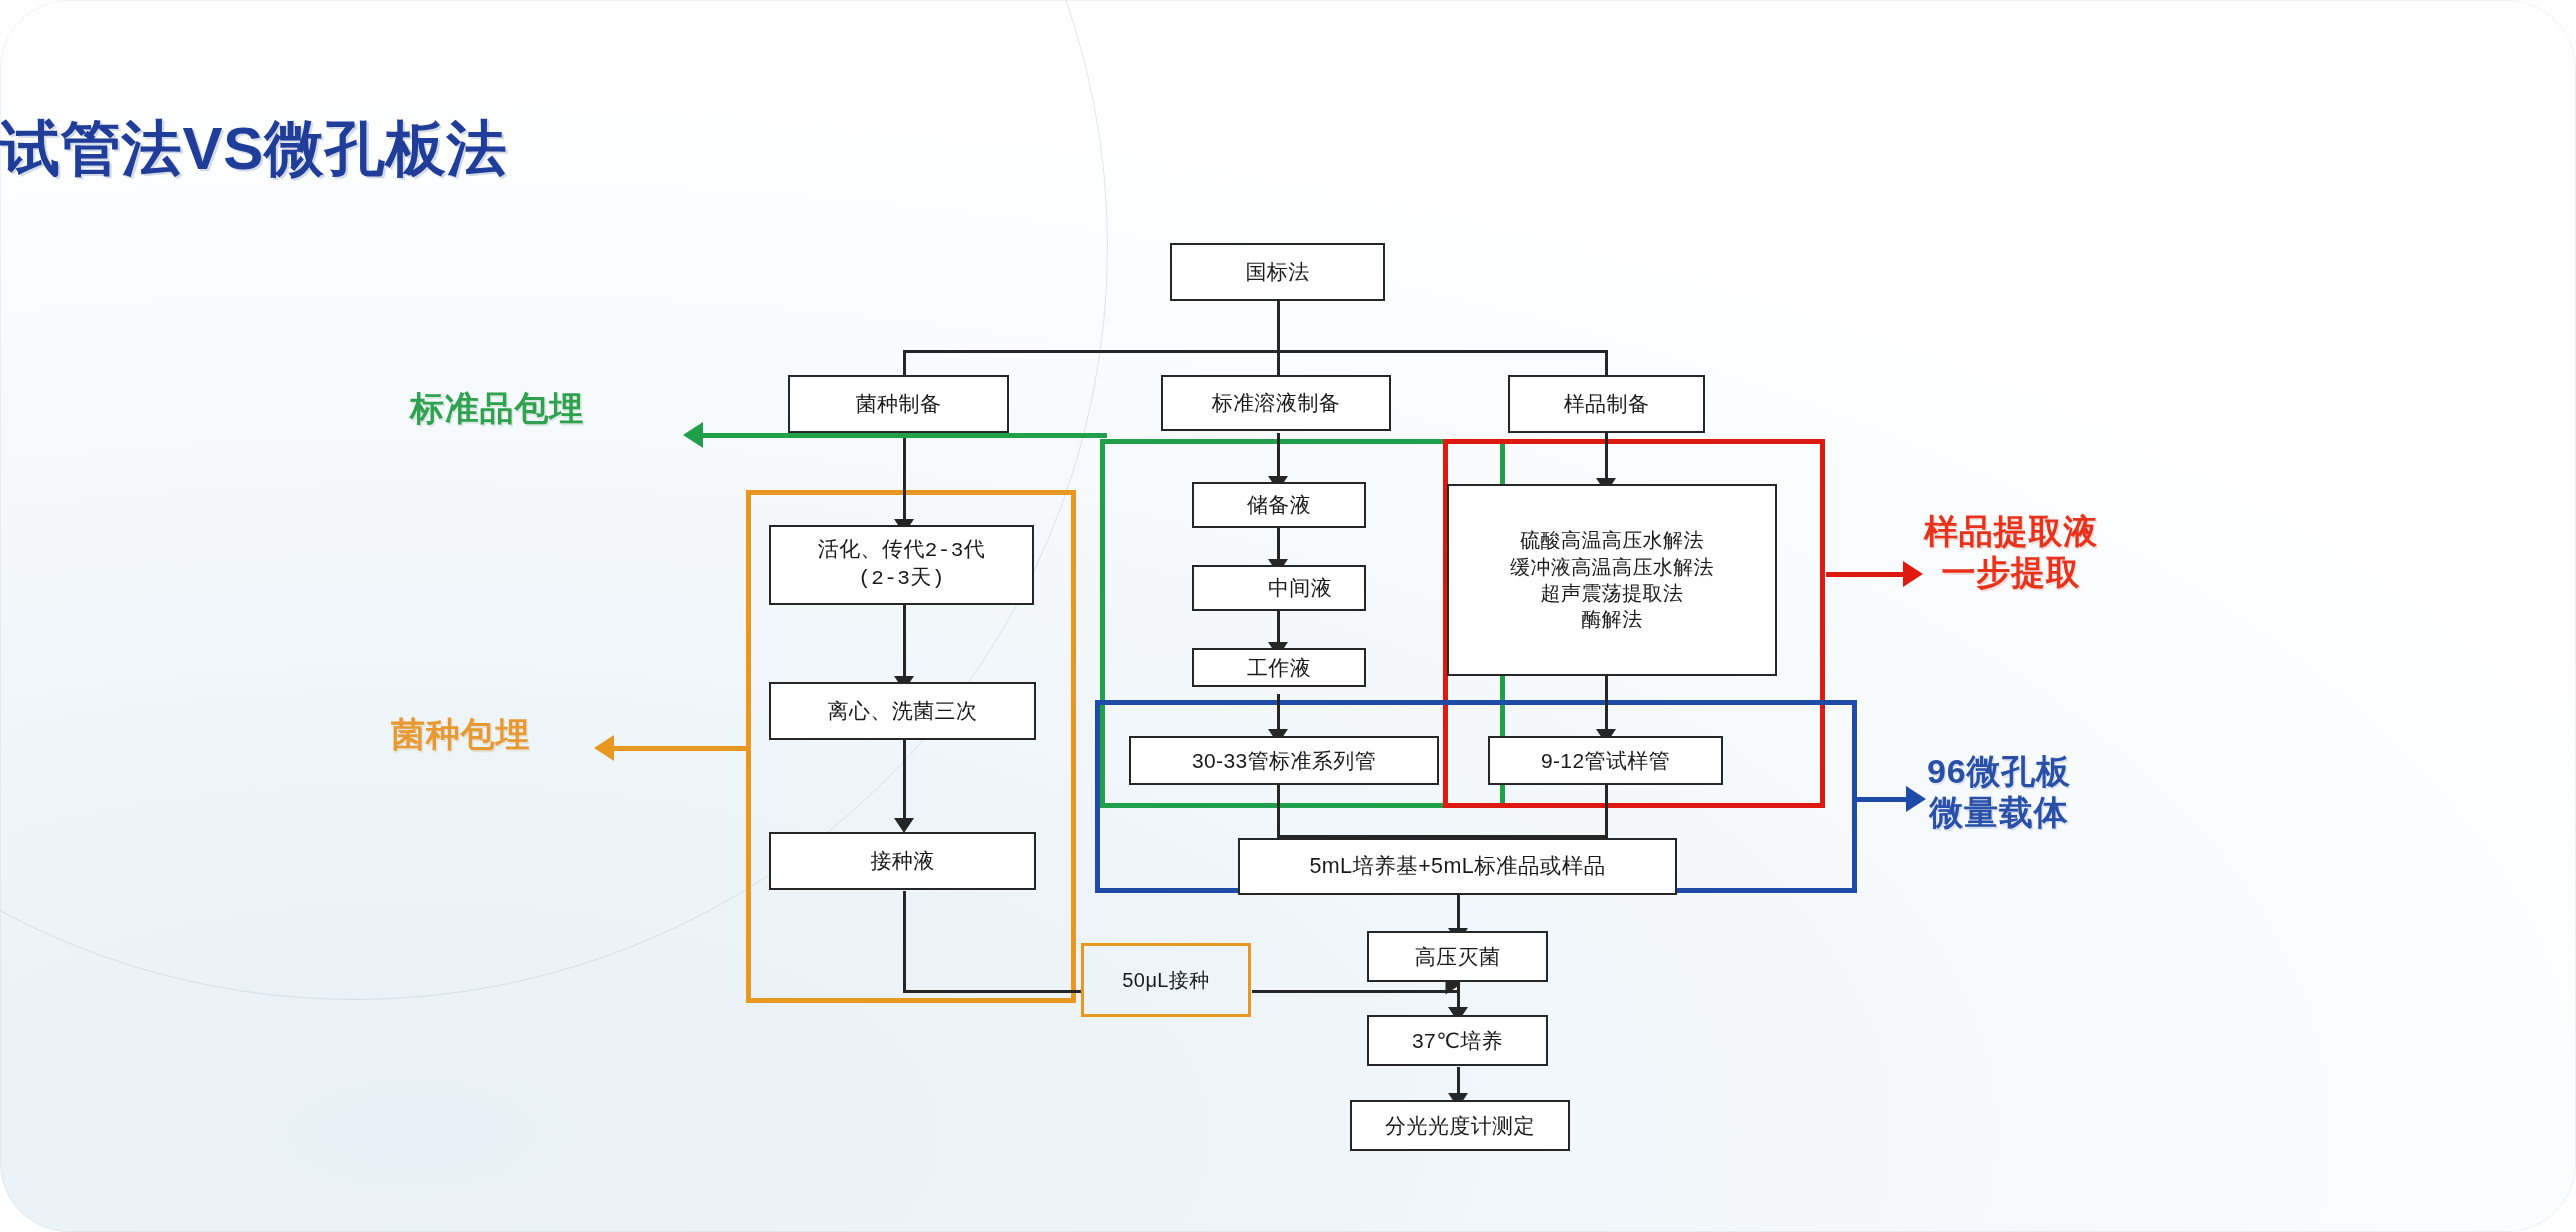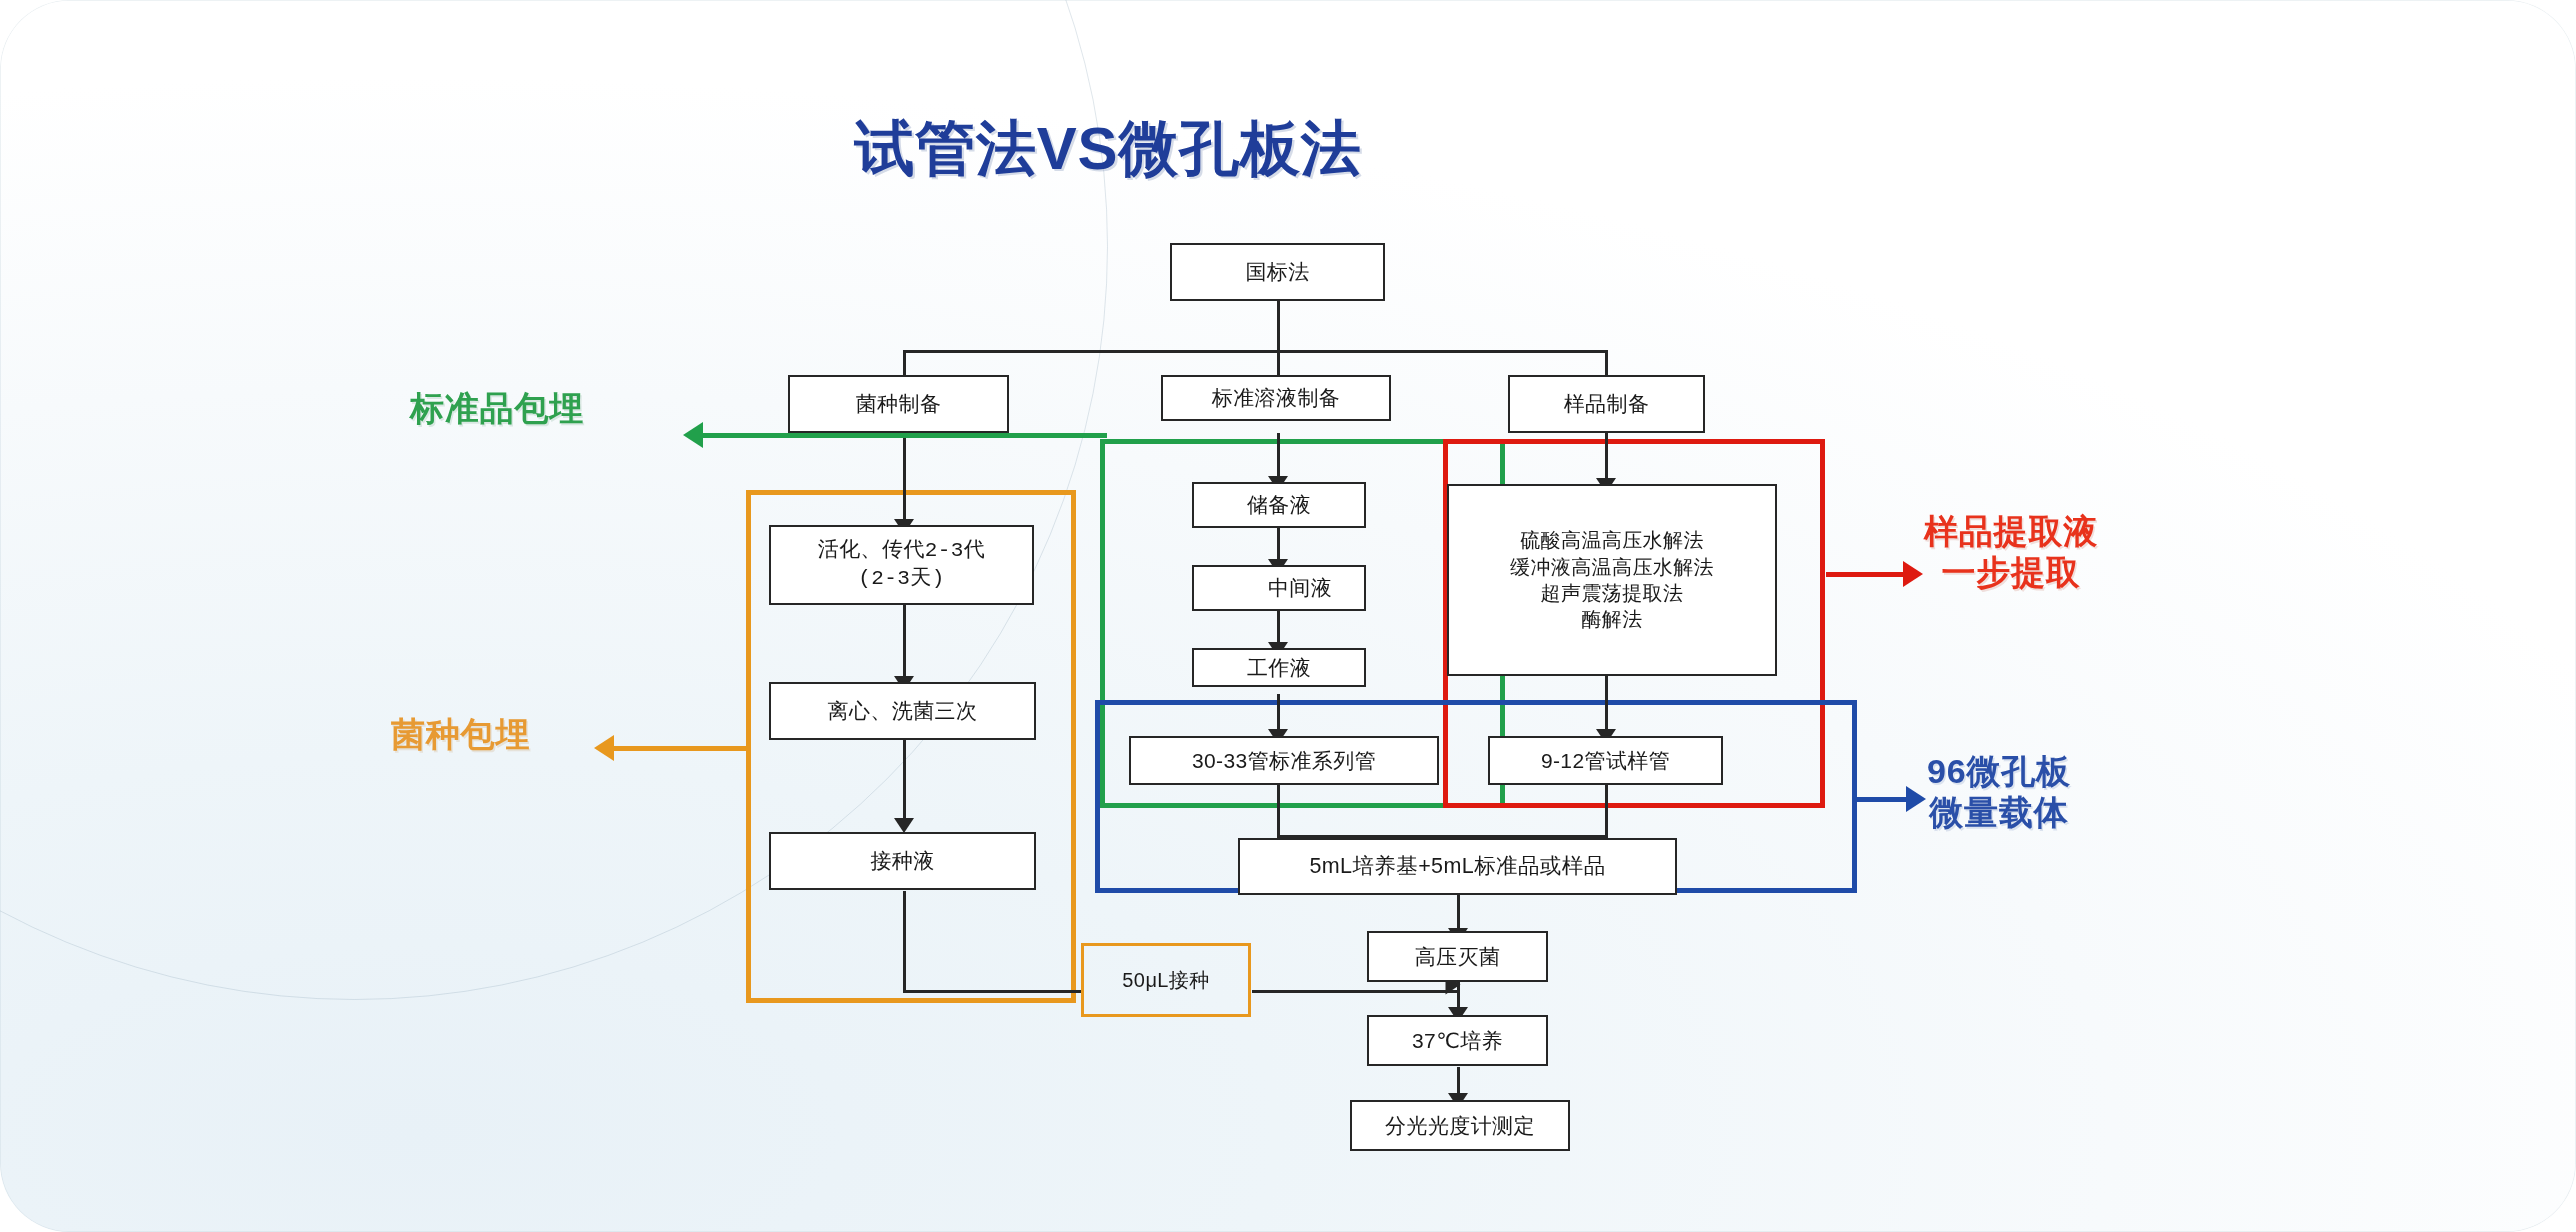--- a/index.html
+++ b/index.html
@@ -35,21 +35,21 @@
     border: 1.5px solid rgba(150,172,190,0.30);
     background: transparent;
     pointer-events: none;
   }
 
   
   #title {
     position: absolute;
     left: 0; top: 109px;
     width: 2216px;
-    text-align: center;
+    text-align: left;
     font-size: 60px;
     font-weight: 700;
     color: #1f3d99;
     letter-spacing: 0.8px;
     text-shadow: 2.3px 2.3px 0 rgba(120,140,180,0.30);
     white-space: nowrap;
   }
 
   
   .node {
@@ -204,21 +204,21 @@
   <div class="arrow-d" style="left:1448px; top:928px;"></div>
   <div class="ln v" style="left:1457px; top:981px; height:32px;"></div>
   <div class="arrow-d" style="left:1448px; top:1007px;"></div>
   <div class="ln v" style="left:1457px; top:1067px; height:32px;"></div>
   <div class="arrow-d" style="left:1448px; top:1093px;"></div>
 
   <div class="node" style="left:1170px; top:243px; width:215px; height:58px;">国标法</div>
 
   <div class="node" style="left:788px; top:375px; width:221px; height:58px;">菌种制备</div>
 
-  <div class="node" style="left:1161px; top:375px; width:230px; height:46px;">标准溶液制备</div>
+  <div class="node" style="left:1161px; top:375px; width:230px; height:56px;">标准溶液制备</div>
 
   <div class="node" style="left:1508px; top:375px; width:197px; height:58px;">样品制备</div>
 
   <div class="node" style="left:769px; top:525px; width:265px; height:80px;font-family:Liberation Mono, monospace;">活化、传代2-3代
 (2-3天)</div>
 
   <div class="node" style="left:769px; top:682px; width:267px; height:58px;">离心、洗菌三次</div>
 
   <div class="node" style="left:769px; top:832px; width:267px; height:58px;">接种液</div>
 

